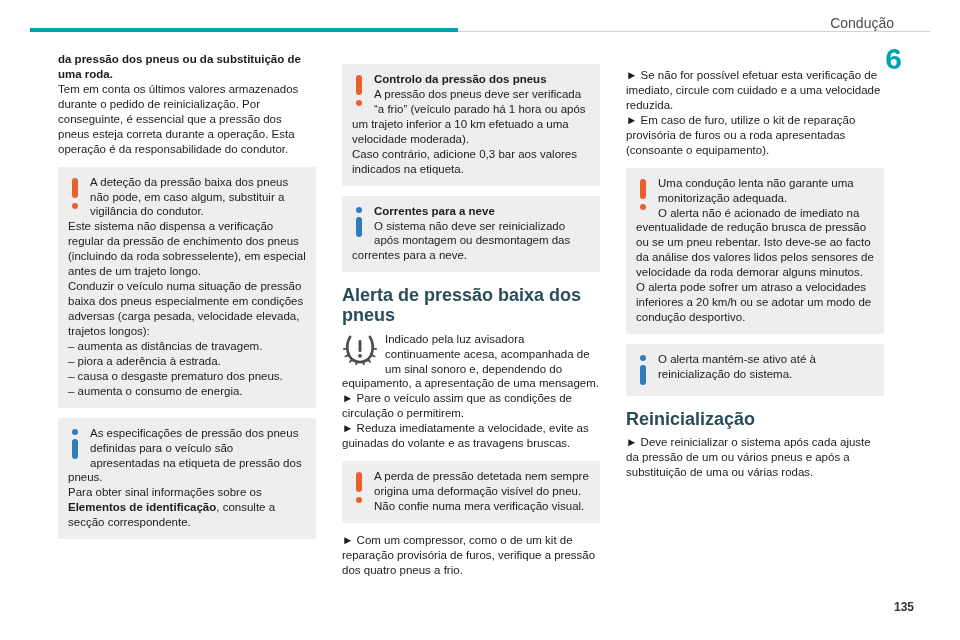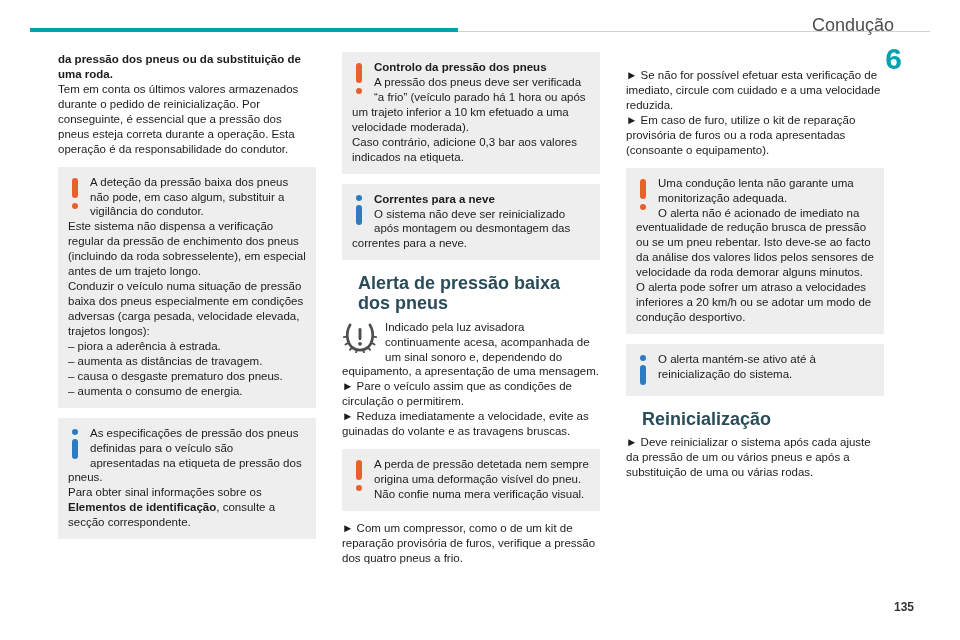--- a/index.html
+++ b/index.html
@@ -9,33 +9,33 @@
     font-family:"Liberation Sans", sans-serif;
     color:#1c1c1c;
     position:relative;
     overflow:hidden;
   }
   .page { position:absolute; inset:0; }
 
   
   .header-rule   { position:absolute; top:31px; left:30px; right:30px; height:1px; background:#d2d2d2; }
   .header-accent { position:absolute; top:28px; left:30px; width:428px; height:4px; background:#00a3ad; }
-  .header-section{ position:absolute; top:15px; right:66px; font-size:18px; color:#4d4d4d; }
+  .header-section{ position:absolute; top:15px; right:66px; font-size:14px; color:#4d4d4d; }
   .chapter-num   { position:absolute; top:42px; right:58px; font-size:30px; font-weight:bold; color:#00a3ad; }
 
   
   .columns { position:absolute; top:52px; left:58px; right:76px; display:flex; gap:26px; }
   .col { flex:1 1 0; font-size:11.5px; line-height:1.3; }
   .col p { margin:0; }
   p.lead { font-weight:bold; }
   .bullet { margin:2px 0; }
 
   h2 {
     font-size:18px; line-height:1.12; font-weight:bold;
-    color:#2a4c59; margin:13px 16px 6px;
+    color:#2a4c59; margin:13px 0 6px;
   }
 
   
   .block {
     background:#eeeeee;
     padding:8px 10px 9px;
     margin:10px 0;
   }
   .block::after { content:""; display:block; clear:both; }
   .block-title { font-weight:bold; }
@@ -72,38 +72,38 @@
       <p>Tem em conta os últimos valores armazenados durante o pedido de reinicialização. Por conseguinte, é essencial que a pressão dos pneus esteja correta durante a operação. Esta operação é da responsabilidade do condutor.</p>
 
       <div class="block">
         <div class="nicon icon-warning">
             <span class="bar"></span>
             <span class="dot"></span>
           </div>
         <p>A deteção da pressão baixa dos pneus não pode, em caso algum, substituir a vigilância do condutor.</p>
         <p>Este sistema não dispensa a verificação regular da pressão de enchimento dos pneus (incluindo da roda sobresselente), em especial antes de um trajeto longo.</p>
         <p>Conduzir o veículo numa situação de pressão baixa dos pneus especialmente em condições adversas (carga pesada, velocidade elevada, trajetos longos):</p>
+        <p>– aumenta as distâncias de travagem.</p>
         <p>– piora a aderência à estrada.</p>
-        <p>– aumenta as distâncias de travagem.</p>
         <p>– causa o desgaste prematuro dos pneus.</p>
         <p>– aumenta o consumo de energia.</p>
       </div>
 
       <div class="block">
         <div class="nicon icon-info">
             <span class="dot"></span>
             <span class="bar"></span>
           </div>
         <p>As especificações de pressão dos pneus definidas para o veículo são apresentadas na etiqueta de pressão dos pneus.</p>
         <p><span>Para obter sinal informações sobre os </span><strong>Elementos de identificação</strong><span>, consulte a secção correspondente.</span></p>
       </div>
     </div>
 
     <div class="col">
-      <div class="block" style="margin-top:0;">
+      <div class="block" style="margin-top:12px;">
         <div class="nicon icon-warning">
             <span class="bar"></span>
             <span class="dot"></span>
           </div>
         <p class="block-title">Controlo da pressão dos pneus</p>
         <p>A pressão dos pneus deve ser verificada “a frio” (veículo parado há 1 hora ou após um trajeto inferior a 10 km efetuado a uma velocidade moderada).</p>
         <p>Caso contrário, adicione 0,3 bar aos valores indicados na etiqueta.</p>
       </div>
 
       <div class="block">

